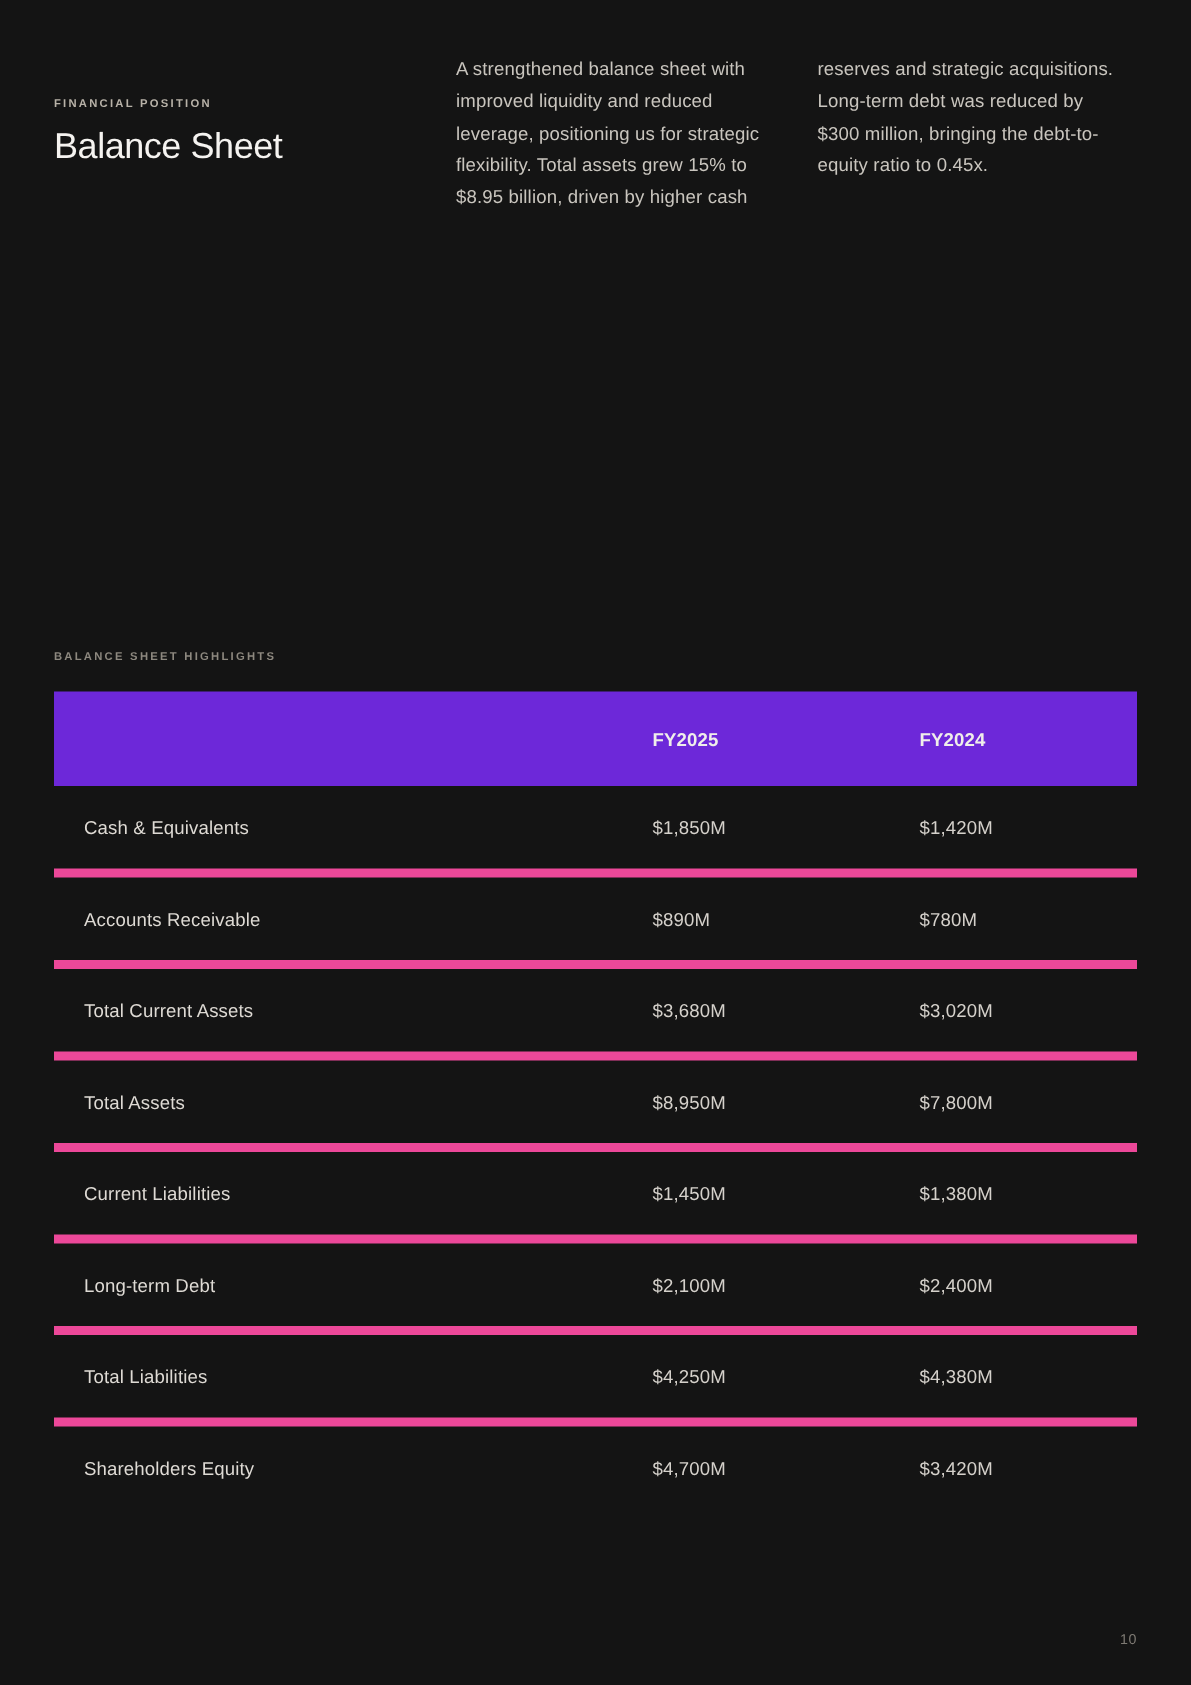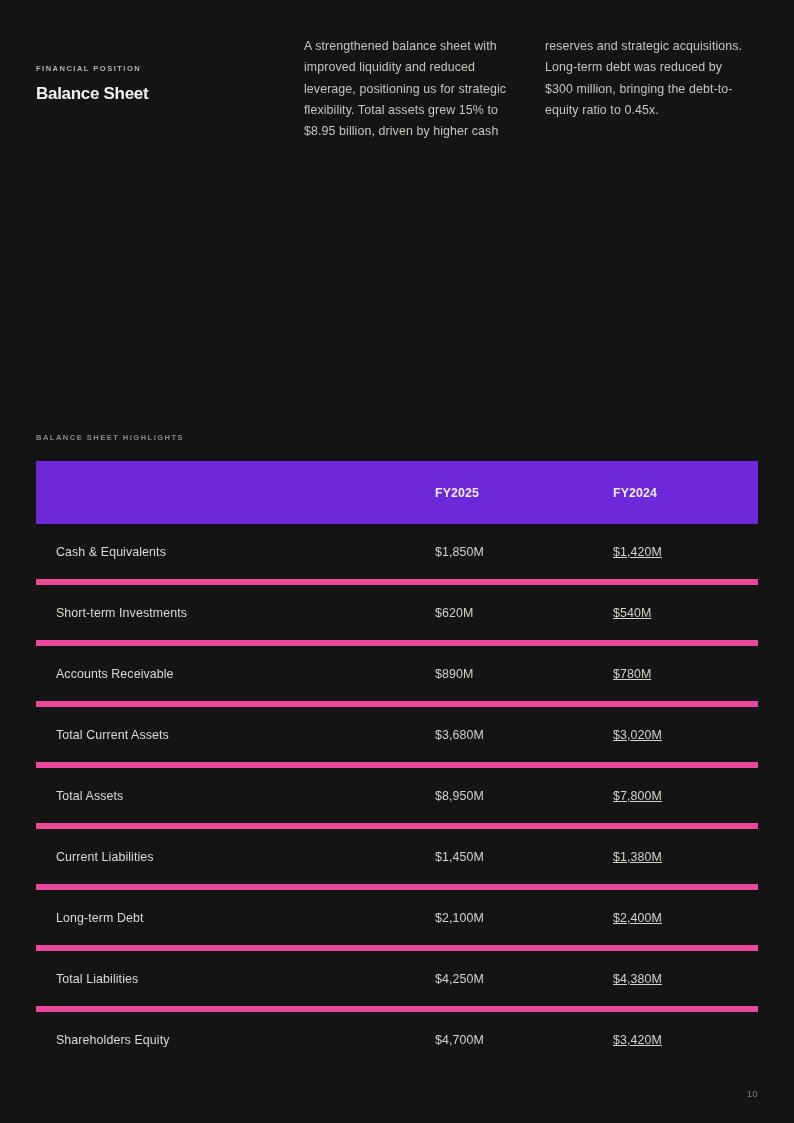--- a/index.html
+++ b/index.html
@@ -36,22 +36,22 @@
     font-size: 7.5px;
     letter-spacing: 1.5px;
     text-transform: uppercase;
     color: #b8b2a8;
     font-weight: 700;
     line-height: 1.2;
     margin-top: 3px;
   }
   .page-title {
     margin-top: 11px;
-    font-size: 17px;
-    font-weight: 700;
+    font-size: 24px;
+    font-weight: 400;
     letter-spacing: -0.3px;
     color: #f5f3f0;
     line-height: 1.15;
   }
   .lede-col {
     width: 203px;
     flex: 0 0 203px;
     font-size: 12.4px;
     line-height: 1.72;
     color: #c9c5be;
@@ -101,21 +101,21 @@
   tbody td {
     font-size: 12.4px;
     color: #d5d1cb;
     padding: 21px 0 20px 0;
     border-bottom: 6px solid #ec4899;
     letter-spacing: 0.1px;
     vertical-align: middle;
   }
   td.col-label { padding-left: 20px; color: #dedad4; }
   td.col-v1    { padding-left: 21px; }
-  td.col-v2    { padding-left: 21px; text-decoration: underline; }
+  td.col-v2    { padding-left: 21px; }
   tbody tr:last-child td { border-bottom: none; }
 
   
   .page-number {
     position: absolute;
     right: 36px;
     bottom: 24px;
     font-size: 9.5px;
     color: #7e7a73;
     letter-spacing: 0.4px;
@@ -144,25 +144,20 @@
           <th class="col-label"></th>
           <th class="col-v1">FY2025</th>
           <th class="col-v2">FY2024</th>
         </tr>
       </thead>
       <tbody>
         <tr>
           <td class="col-label">Cash &amp; Equivalents</td>
           <td class="col-v1">$1,850M</td>
           <td class="col-v2">$1,420M</td>
-        </tr>
-        <tr>
-          <td class="col-label">Short-term Investments</td>
-          <td class="col-v1">$620M</td>
-          <td class="col-v2">$540M</td>
         </tr>
         <tr>
           <td class="col-label">Accounts Receivable</td>
           <td class="col-v1">$890M</td>
           <td class="col-v2">$780M</td>
         </tr>
         <tr>
           <td class="col-label">Total Current Assets</td>
           <td class="col-v1">$3,680M</td>
           <td class="col-v2">$3,020M</td>

